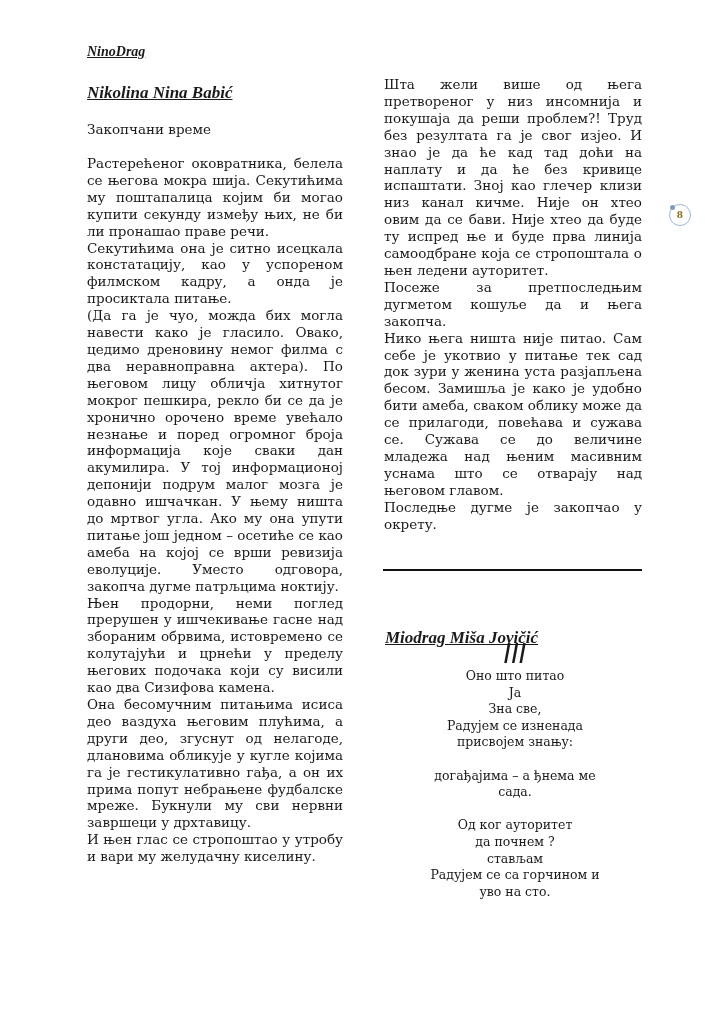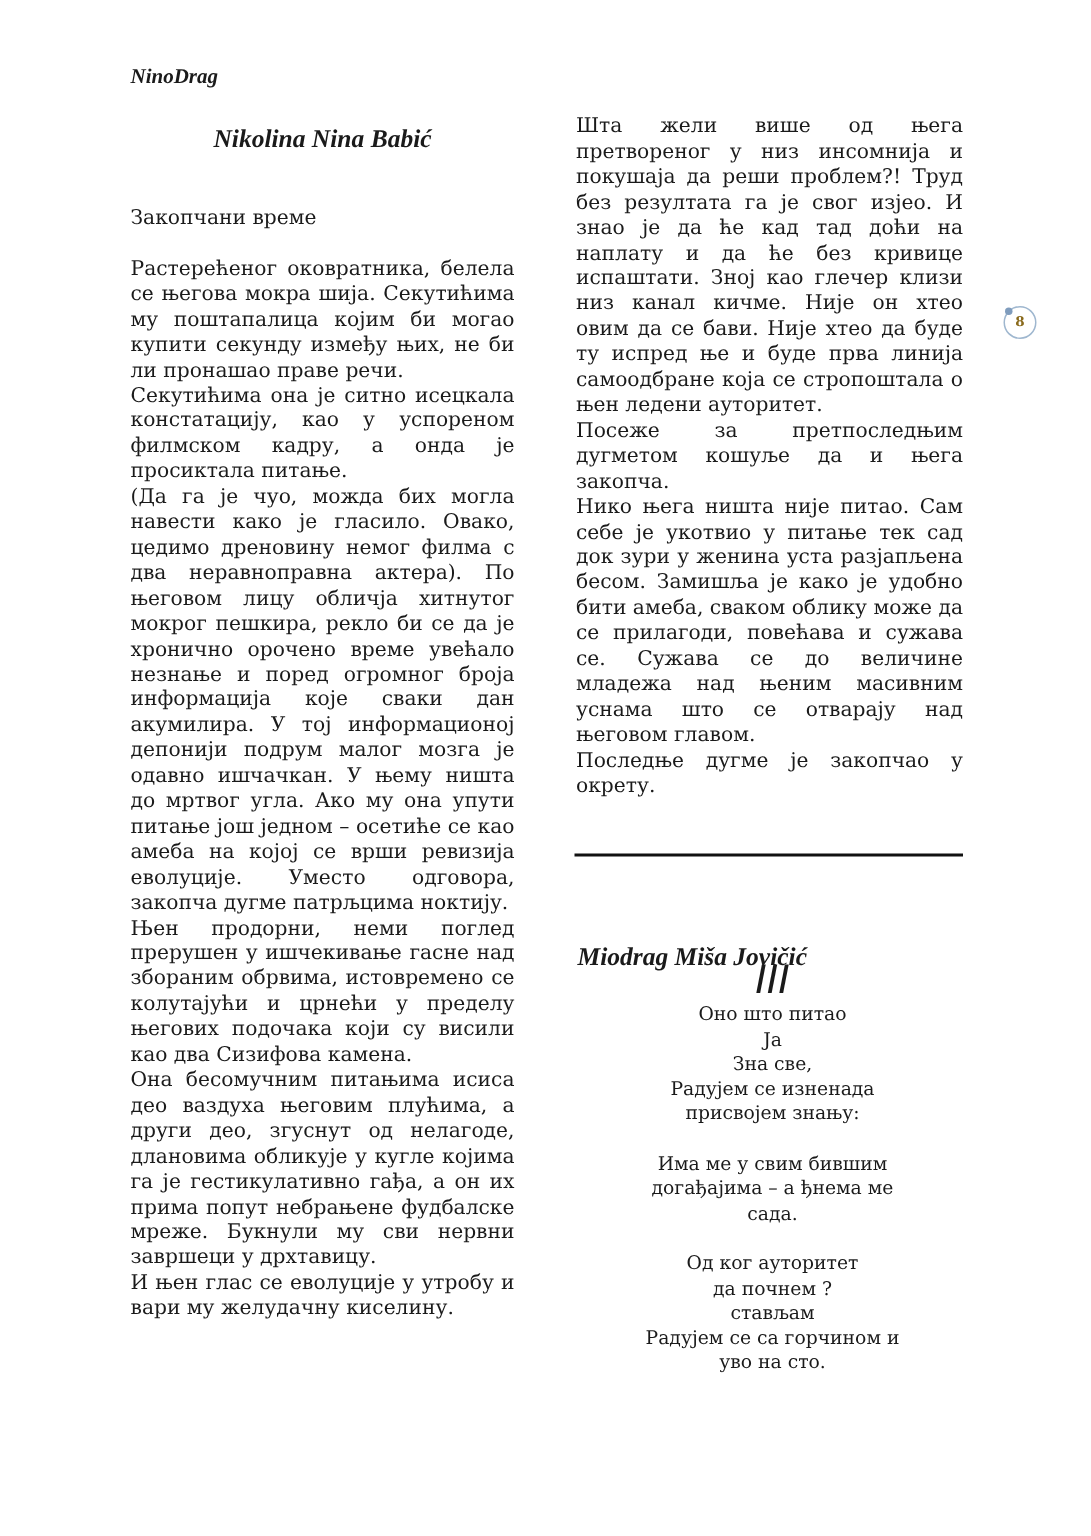--- a/index.html
+++ b/index.html
@@ -1,22 +1,22 @@
 <!DOCTYPE html>
 <html><head>
 <meta charset="utf-8">
 <style>
   html, body { margin: 0; padding: 0; background: #ffffff; }
   body { width: 727px; height: 1024px; position: relative; overflow: hidden; color: #1a1a1a; }
   .serif { font-family: "DejaVu Serif", "Liberation Serif", serif; }
-  .script { font-family: "Liberation Serif", "DejaVu Serif", serif; font-style: italic; font-weight: bold; }
+  .script { font-family: "Liberation Serif", "DejaVu Serif", serif; font-style: italic; font-weight: bold; text-decoration: underline; }
   .header { position: absolute; left: 87px; top: 44px; font-size: 14px; }
   .col-left { position: absolute; left: 87px; top: 83px; width: 256px; }
   .col-right { position: absolute; left: 384px; top: 76px; width: 258px; }
-  .author { font-size: 17px; margin: 0 0 34px 0; text-align: center; }
+  .author { font-size: 17px; margin: 0 0 18px 0; }
   .subtitle { font-size: 13.5px; margin: 0 0 18px 0; }
   .para { font-size: 13.5px; line-height: 16.9px; margin: 0; text-align: justify; text-align-last: left; }
   .divider { position: absolute; left: 383px; top: 569px; width: 259px; height: 2px; background: #111; }
   .author2 { position: absolute; left: 385px; top: 628px; font-size: 17px; }
   .poem { position: absolute; left: 400px; top: 640px; width: 230px; text-align: center; }
   .poem-title { font-family: "DejaVu Sans", "Liberation Sans", sans-serif; font-size: 26px; line-height: 28px; margin-bottom: 0; font-style: italic; }
   .poem-line { font-size: 12.5px; line-height: 16.6px; }
   .stanza-gap { height: 16.6px; }
   .page-badge { position: absolute; left: 669px; top: 204px; width: 22px; height: 22px; border-radius: 50%; border: 1.5px solid #9fb7cf; box-sizing: border-box; font-size: 9px; font-weight: bold; color: #8a6a1c; display: flex; align-items: center; justify-content: center; background: #fff; }
   .page-badge .dot { position: absolute; left: 0px; top: 0px; width: 5px; height: 5px; border-radius: 50%; background: #7f9cbd; }
@@ -32,21 +32,21 @@
 </div>
 
 <div class="col-left">
   <div class="author script">Nikolina Nina Babić</div>
   <div class="subtitle serif">Закопчани време</div>
   <p class="para serif">Растерећеног оковратника, белела се његова мокра шија. Секутићима му поштапалица којим би могао купити секунду између њих, не би ли пронашао праве речи.</p>
   <p class="para serif">Секутићима она је ситно исецкала констатацију, као у успореном филмском кадру, а онда је просиктала питање.</p>
   <p class="para serif">(Да га је чуо, можда бих могла навести како је гласило. Овако, цедимо дреновину немог филма с два неравноправна актера). По његовом лицу обличја хитнутог мокрог пешкира, рекло би се да је хронично орочено време увећало незнање и поред огромног броја информација које сваки дан акумилира. У тој информационој депонији подрум малог мозга је одавно ишчачкан. У њему ништа до мртвог угла. Ако му она упути питање још једном – осетиће се као амеба на којој се врши ревизија еволуције. Уместо одговора, закопча дугме патрљцима ноктију.</p>
   <p class="para serif">Њен продорни, неми поглед прерушен у ишчекивање гасне над збораним обрвима, истовремено се колутајући и црнећи у пределу његових подочака који су висили као два Сизифова камена.</p>
   <p class="para serif">Она бесомучним питањима исиса део ваздуха његовим плућима, а други део, згуснут од нелагоде, длановима обликује у кугле којима га је гестикулативно гађа, а он их прима попут небрањене фудбалске мреже. Букнули му сви нервни завршеци у дрхтавицу.</p>
-  <p class="para serif">И њен глас се еволуције у утробу и вари му желудачну киселину.</p>
+  <p class="para serif">И њен глас се стропоштао у утробу и вари му желудачну киселину.</p>
 </div>
 
 <div class="col-right">
   <p class="para serif">Шта жели више од њега претвореног у низ инсомнија и покушаја да реши проблем?! Труд без резултата га је свог изјео. И знао је да ће кад тад доћи на наплату и да ће без кривице испаштати. Зној као глечер клизи низ канал кичме. Није он хтео овим да се бави. Није хтео да буде ту испред ње и буде прва линија самоодбране која се стропоштала о њен ледени ауторитет.</p>
   <p class="para serif">Посеже за претпоследњим дугметом кошуље да и њега закопча.</p>
   <p class="para serif">Нико њега ништа није питао. Сам себе је укотвио у питање тек сад док зури у женина уста разјапљена бесом. Замишља је како је удобно бити амеба, сваком облику може да се прилагоди, повећава и сужава се. Сужава се до величине младежа над њеним масивним уснама што се отварају над његовом главом.</p>
   <p class="para serif">Последње дугме је закопчао у окрету.</p>
 </div>
 
 <div class="divider"></div>
@@ -54,21 +54,20 @@
 <div class="author2 script">Miodrag Miša Jovičić</div>
 
 <div class="poem serif">
   <div class="poem-title">III</div>
   <div class="poem-line">Оно што питао</div>
   <div class="poem-line">Ја</div>
   <div class="poem-line">Зна све,</div>
   <div class="poem-line">Радујем се изненада</div>
   <div class="poem-line">присвојем знању:</div>
   <div class="stanza-gap"></div>
-  <div class="poem-line">Има ме у свим бившим</div>
   <div class="poem-line">догађајима – а ђнема ме</div>
   <div class="poem-line">сада.</div>
   <div class="stanza-gap"></div>
   <div class="poem-line">Од ког ауторитет</div>
   <div class="poem-line">да почнем ?</div>
   <div class="poem-line">стављам</div>
   <div class="poem-line">Радујем се са горчином и</div>
   <div class="poem-line">уво на сто.</div>
 </div>
 

